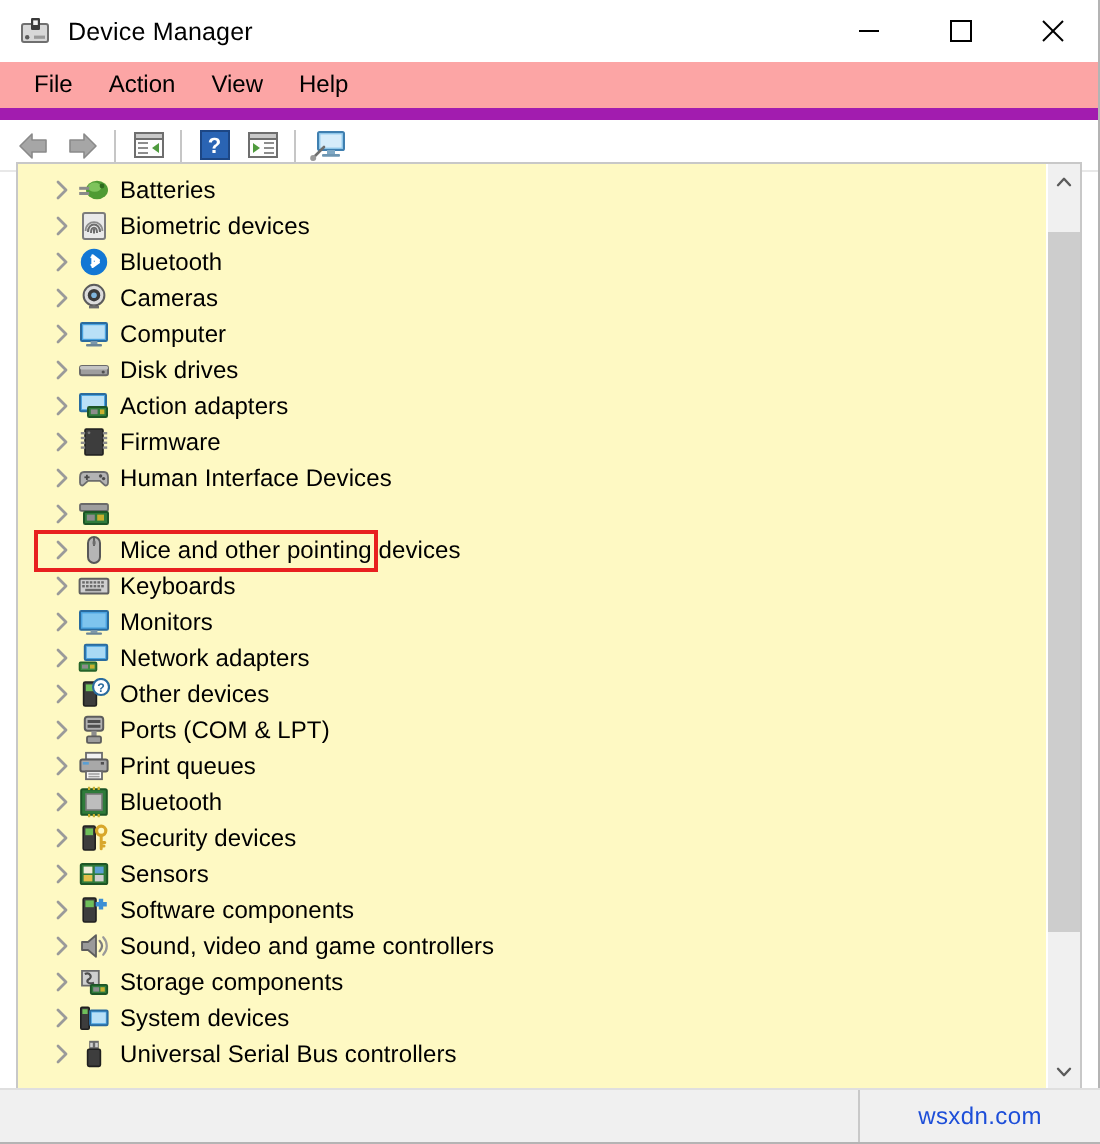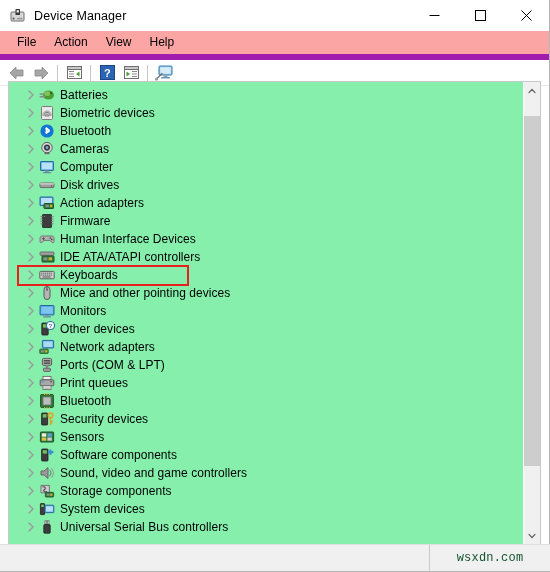--- a/index.html
+++ b/index.html
@@ -107,21 +107,21 @@
 
   
   #tree-panel {
     position: absolute;
     left: 8px;
     top: 81px;
     width: 533px;
     height: 464px;
     box-sizing: border-box;
     border: 1px solid #c8c8c8;
-    background: #86efac;
+    background: #fef9c3;
     overflow: hidden;
     display: flex;
   }
   #tree-list {
     position: relative;
     flex: 1 1 auto;
     padding-top: 4px;
     overflow: hidden;
   }
   .row {
@@ -223,22 +223,22 @@
   }
   #status-right {
     width: 120px;
     height: 26px;
     display: flex;
     align-items: center;
     justify-content: center;
   }
   #watermark {
     font-size: 12px;
-    color: #14532d;
-    font-family: Liberation Mono, monospace;
+    color: #1d4ed8;
+    font-family: Liberation Sans, sans-serif;
     letter-spacing: 0.2px;
   }
 </style>
 </head>
 <body>
 
 <div id="window">
 
   <div id="titlebar">
     <span id="app-icon">
@@ -514,21 +514,36 @@
             </svg>
         </span>
         <span class="icon-cell">
           <svg width="16" height="16" viewBox="0 0 16 16">
             <rect x="1" y="3" width="14" height="3.4" rx="0.8" fill="#9e9e9e" stroke="#6a6a6a" stroke-width="0.9"></rect>
             <rect x="3" y="7" width="12" height="6" rx="0.6" fill="#2f7b3a" stroke="#1d5526" stroke-width="1"></rect>
             <rect x="4.4" y="8.3" width="4" height="3" fill="#8c8c8c"></rect>
             <rect x="9.6" y="8.3" width="3.4" height="3" fill="#c9b02f"></rect>
           </svg>
         </span>
-        <span class="row-label">IDE ATA/ATAPI controllers</span>
+      </div>
+
+      <div class="row">
+        <span class="chev">
+          <svg width="8" height="10" viewBox="0 0 8 10">
+              <path d="M2 1 L6 5 L2 9" fill="none" stroke="#9a9a9a" stroke-width="1.4" stroke-linecap="round" stroke-linejoin="round"></path>
+            </svg>
+        </span>
+        <span class="icon-cell">
+          <svg width="16" height="16" viewBox="0 0 16 16">
+            <rect x="5" y="1.5" width="6" height="13" rx="3" fill="#b5b5b5" stroke="#585858" stroke-width="1"></rect>
+            <line x1="8" y1="2" x2="8" y2="6" stroke="#585858" stroke-width="0.9"></line>
+            <rect x="7.3" y="3.2" width="1.5" height="2.4" rx="0.7" fill="#6c6c6c"></rect>
+          </svg>
+        </span>
+        <span class="row-label">Mice and other pointing devices</span>
       </div>
 
       <div class="row">
         <span class="chev">
           <svg width="8" height="10" viewBox="0 0 8 10">
               <path d="M2 1 L6 5 L2 9" fill="none" stroke="#9a9a9a" stroke-width="1.4" stroke-linecap="round" stroke-linejoin="round"></path>
             </svg>
         </span>
         <span class="icon-cell">
           <svg width="16" height="16" viewBox="0 0 16 16">
@@ -554,78 +569,62 @@
       </div>
 
       <div class="row">
         <span class="chev">
           <svg width="8" height="10" viewBox="0 0 8 10">
               <path d="M2 1 L6 5 L2 9" fill="none" stroke="#9a9a9a" stroke-width="1.4" stroke-linecap="round" stroke-linejoin="round"></path>
             </svg>
         </span>
         <span class="icon-cell">
           <svg width="16" height="16" viewBox="0 0 16 16">
-            <rect x="5" y="1.5" width="6" height="13" rx="3" fill="#b5b5b5" stroke="#585858" stroke-width="1"></rect>
-            <line x1="8" y1="2" x2="8" y2="6" stroke="#585858" stroke-width="0.9"></line>
-            <rect x="7.3" y="3.2" width="1.5" height="2.4" rx="0.7" fill="#6c6c6c"></rect>
-          </svg>
-        </span>
-        <span class="row-label">Mice and other pointing devices</span>
-      </div>
-
-      <div class="row">
-        <span class="chev">
-          <svg width="8" height="10" viewBox="0 0 8 10">
-              <path d="M2 1 L6 5 L2 9" fill="none" stroke="#9a9a9a" stroke-width="1.4" stroke-linecap="round" stroke-linejoin="round"></path>
-            </svg>
-        </span>
-        <span class="icon-cell">
-          <svg width="16" height="16" viewBox="0 0 16 16">
             <rect x="1" y="2.5" width="14" height="9.4" rx="0.6" fill="#4aa3e0" stroke="#2a6b9e" stroke-width="1"></rect>
             <rect x="2.2" y="3.7" width="11.6" height="7" fill="#7ec4ee"></rect>
             <rect x="6.3" y="12" width="3.4" height="1.4" fill="#7c98ab"></rect>
             <rect x="4" y="13.2" width="8" height="1.2" rx="0.5" fill="#6b8597"></rect>
           </svg>
         </span>
         <span class="row-label">Monitors</span>
-      </div>
-
-      <div class="row">
-        <span class="chev">
-          <svg width="8" height="10" viewBox="0 0 8 10">
-              <path d="M2 1 L6 5 L2 9" fill="none" stroke="#9a9a9a" stroke-width="1.4" stroke-linecap="round" stroke-linejoin="round"></path>
-            </svg>
-        </span>
-        <span class="icon-cell">
-          <svg width="16" height="16" viewBox="0 0 16 16">
-            <rect x="2.8" y="2" width="6.4" height="12" rx="0.8" fill="#3d3d3d" stroke="#1f1f1f" stroke-width="0.8"></rect>
-            <rect x="3.9" y="3.2" width="4.2" height="3.4" fill="#6fbf5a"></rect>
-            <circle cx="11.5" cy="4.5" r="4" fill="#ffffff" stroke="#2a6b9e" stroke-width="1.1"></circle>
-            <text x="11.5" y="7.1" font-size="6.2" font-family="Liberation Sans, sans-serif" font-weight="bold" fill="#2a6b9e" text-anchor="middle">?</text>
-          </svg>
-        </span>
-        <span class="row-label">Other devices</span>
       </div>
 
       <div class="row">
         <span class="chev">
           <svg width="8" height="10" viewBox="0 0 8 10">
               <path d="M2 1 L6 5 L2 9" fill="none" stroke="#9a9a9a" stroke-width="1.4" stroke-linecap="round" stroke-linejoin="round"></path>
             </svg>
         </span>
         <span class="icon-cell">
           <svg width="16" height="16" viewBox="0 0 16 16">
             <rect x="3.4" y="1.4" width="11.2" height="7.6" rx="0.6" fill="#4aa3e0" stroke="#2a6b9e" stroke-width="1"></rect>
             <rect x="4.4" y="2.4" width="9.2" height="5.6" fill="#a9d9f4"></rect>
             <rect x="0.8" y="10.2" width="8.4" height="4.2" rx="0.5" fill="#3f8f45" stroke="#25632a" stroke-width="0.9"></rect>
             <rect x="2" y="11.3" width="3" height="2" fill="#8c8c8c"></rect>
             <rect x="6" y="11.3" width="2.3" height="2" fill="#c9b02f"></rect>
           </svg>
         </span>
         <span class="row-label">Network adapters</span>
+      </div>
+
+      <div class="row">
+        <span class="chev">
+          <svg width="8" height="10" viewBox="0 0 8 10">
+              <path d="M2 1 L6 5 L2 9" fill="none" stroke="#9a9a9a" stroke-width="1.4" stroke-linecap="round" stroke-linejoin="round"></path>
+            </svg>
+        </span>
+        <span class="icon-cell">
+          <svg width="16" height="16" viewBox="0 0 16 16">
+            <rect x="2.8" y="2" width="6.4" height="12" rx="0.8" fill="#3d3d3d" stroke="#1f1f1f" stroke-width="0.8"></rect>
+            <rect x="3.9" y="3.2" width="4.2" height="3.4" fill="#6fbf5a"></rect>
+            <circle cx="11.5" cy="4.5" r="4" fill="#ffffff" stroke="#2a6b9e" stroke-width="1.1"></circle>
+            <text x="11.5" y="7.1" font-size="6.2" font-family="Liberation Sans, sans-serif" font-weight="bold" fill="#2a6b9e" text-anchor="middle">?</text>
+          </svg>
+        </span>
+        <span class="row-label">Other devices</span>
       </div>
 
       <div class="row">
         <span class="chev">
           <svg width="8" height="10" viewBox="0 0 8 10">
               <path d="M2 1 L6 5 L2 9" fill="none" stroke="#9a9a9a" stroke-width="1.4" stroke-linecap="round" stroke-linejoin="round"></path>
             </svg>
         </span>
         <span class="icon-cell">
           <svg width="16" height="16" viewBox="0 0 16 16">

